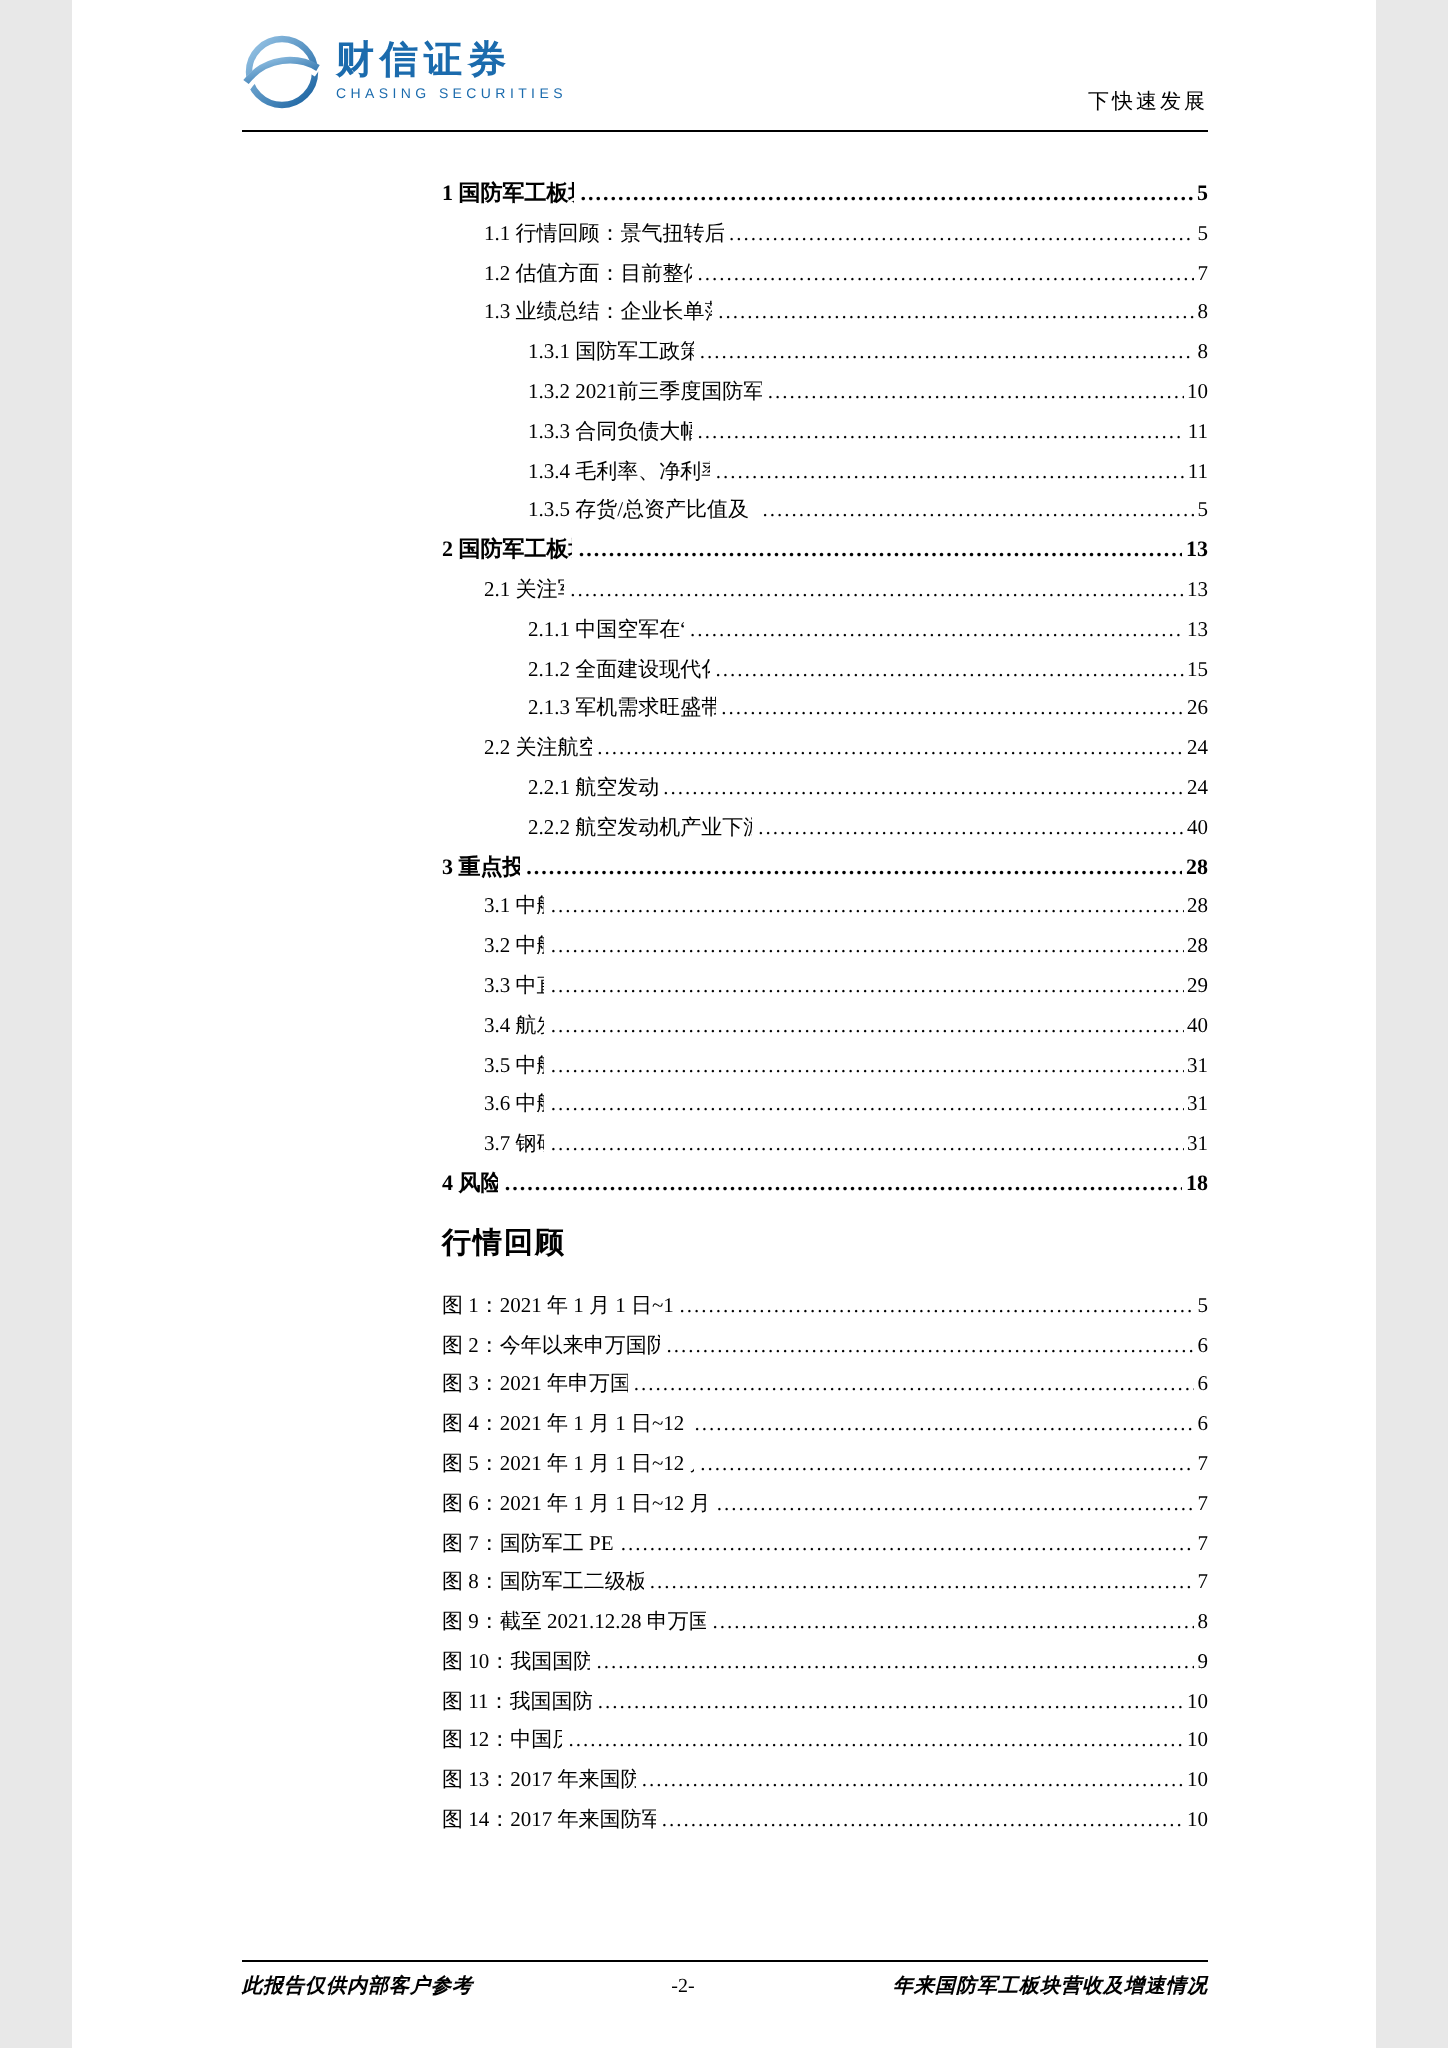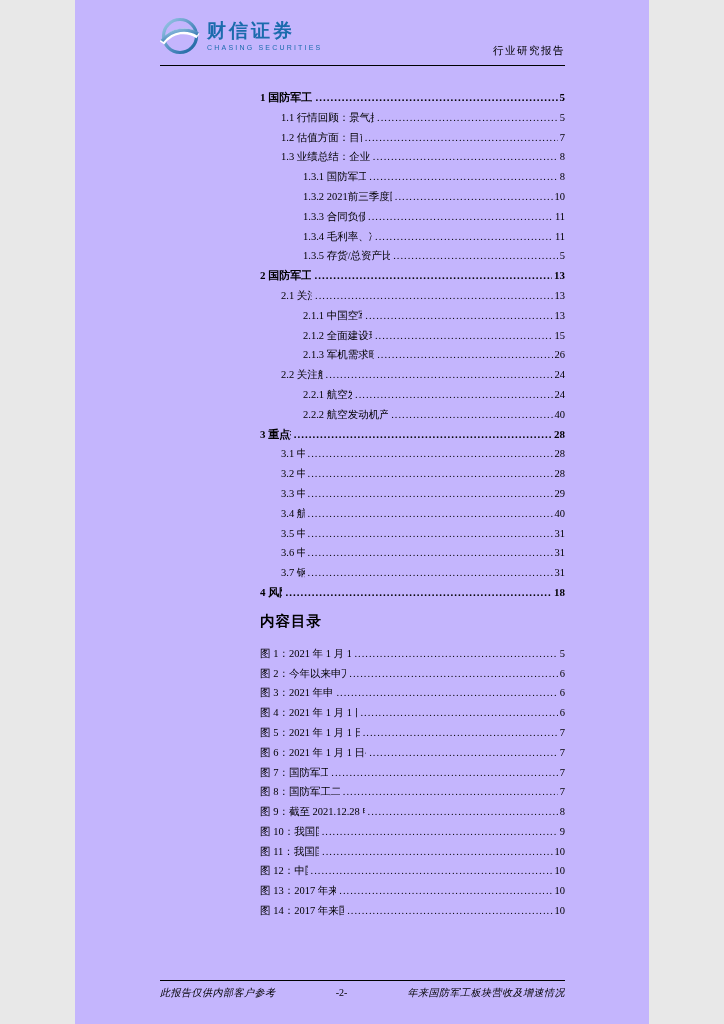--- a/index.html
+++ b/index.html
@@ -1,22 +1,22 @@
 <!DOCTYPE html>
 <html><head>
 <meta charset="utf-8">
 <style>
   * { margin: 0; padding: 0; box-sizing: border-box; }
   html, body { background: #e8e8e8; }
   body { font-family: "Liberation Serif", "DejaVu Serif", serif; color: #000; }
   .page {
     position: relative;
-    width: 574px; height: 1024px;
+    width: 652px; height: 1024px;
     margin: 0 auto;
-    background: #c4b5fd;
+    background: #ffffff;
     overflow: hidden;
   }
 
   
   .header {
     position: absolute;
     left: 85px; right: 84px; top: 14px;
     height: 52px;
     border-bottom: 1.2px solid #000;
   }
@@ -63,21 +63,21 @@
 
   
   .footer {
     position: absolute;
     left: 85px; right: 84px; bottom: 24px;
     border-top: 1.2px solid #000;
     padding-top: 5px;
     display: flex; justify-content: space-between; align-items: baseline;
   }
   .footer-left, .footer-right {
-    font-size: 10px; font-weight: normal; font-style: italic; letter-spacing: 0.5px; text-align: right;
+    font-size: 10px; font-weight: bold; font-style: italic; letter-spacing: 0.5px; text-align: right;
   }
   .footer-page { font-size: 10px; }
 </style>
 </head>
 <body>
 
 <div class="page">
 
   <header class="header">
     <div class="logo">
@@ -92,21 +92,21 @@
           <circle cx="20" cy="20" r="16.5" fill="none" stroke="url(#lg1)" stroke-width="3.2"></circle>
           <path d="M2 27 C 12 13, 28 13, 38 20" stroke="#ffffff" stroke-width="5.5" fill="none"></path>
           <path d="M2 25 C 12 12, 28 12, 38 18" stroke="url(#lg1)" stroke-width="3.4" fill="none"></path>
         </svg>
       </span>
       <span class="logo-text">
         <span class="brand-cn">财信证券</span>
         <span class="brand-en">CHASING SECURITIES</span>
       </span>
     </div>
-    <div class="report-type">行业研究报告</div>
+    <div class="report-type">下快速发展</div>
   </header>
 
   <main class="main">
 
     <section>
       <div class="toc-list">
 
       <div class="toc-row lv1">
             <span class="toc-label">1 国防军工板块 2021 年回顾</span>
             <span class="toc-dots"></span>
@@ -234,21 +234,21 @@
           </div>
           <div class="toc-row lv1">
             <span class="toc-label">4 风险提示</span>
             <span class="toc-dots"></span>
             <span class="toc-page">18</span>
           </div>
         </div>
     </section>
 
     <section>
-      <h2 class="toc-heading second">内容目录</h2>
+      <h2 class="toc-heading second">行情回顾</h2>
       <div class="toc-list">
 
       <div class="toc-row">
             <span class="toc-label">图 1：2021 年 1 月 1 日~12 月 28 日国防军工（SW）走势图</span>
             <span class="toc-dots"></span>
             <span class="toc-page">5</span>
           </div>
           <div class="toc-row">
             <span class="toc-label">图 2：今年以来申万国防军工指数和上证综指走势对比</span>
             <span class="toc-dots"></span>

